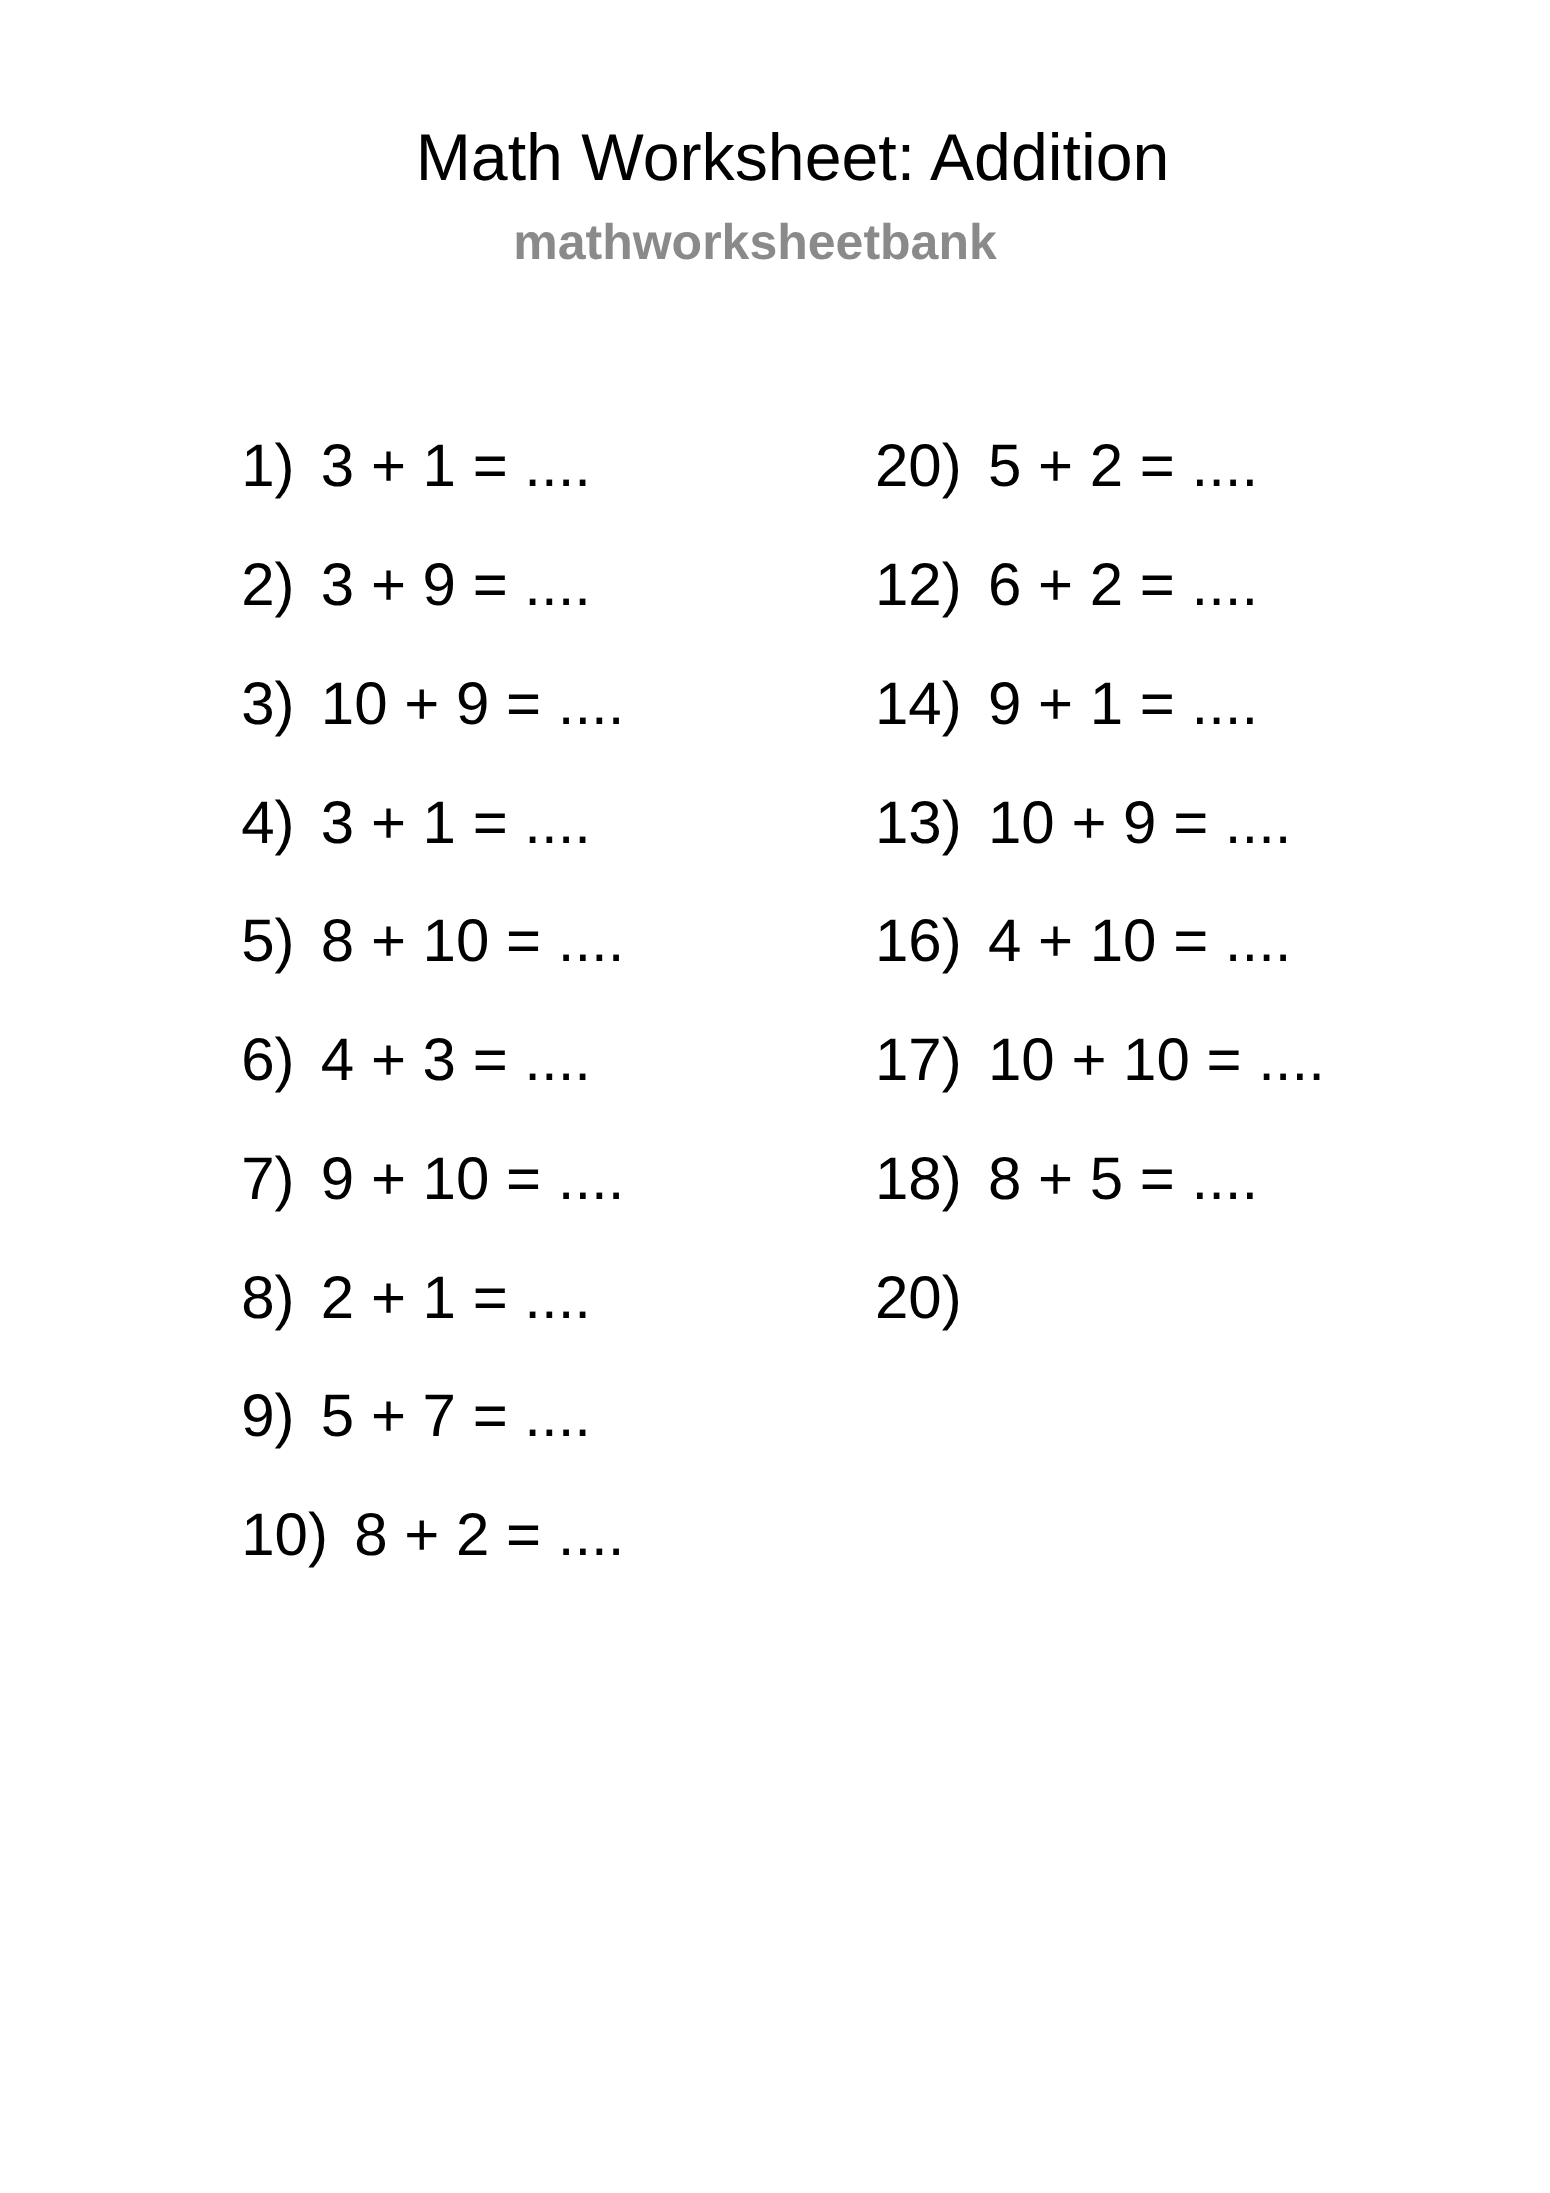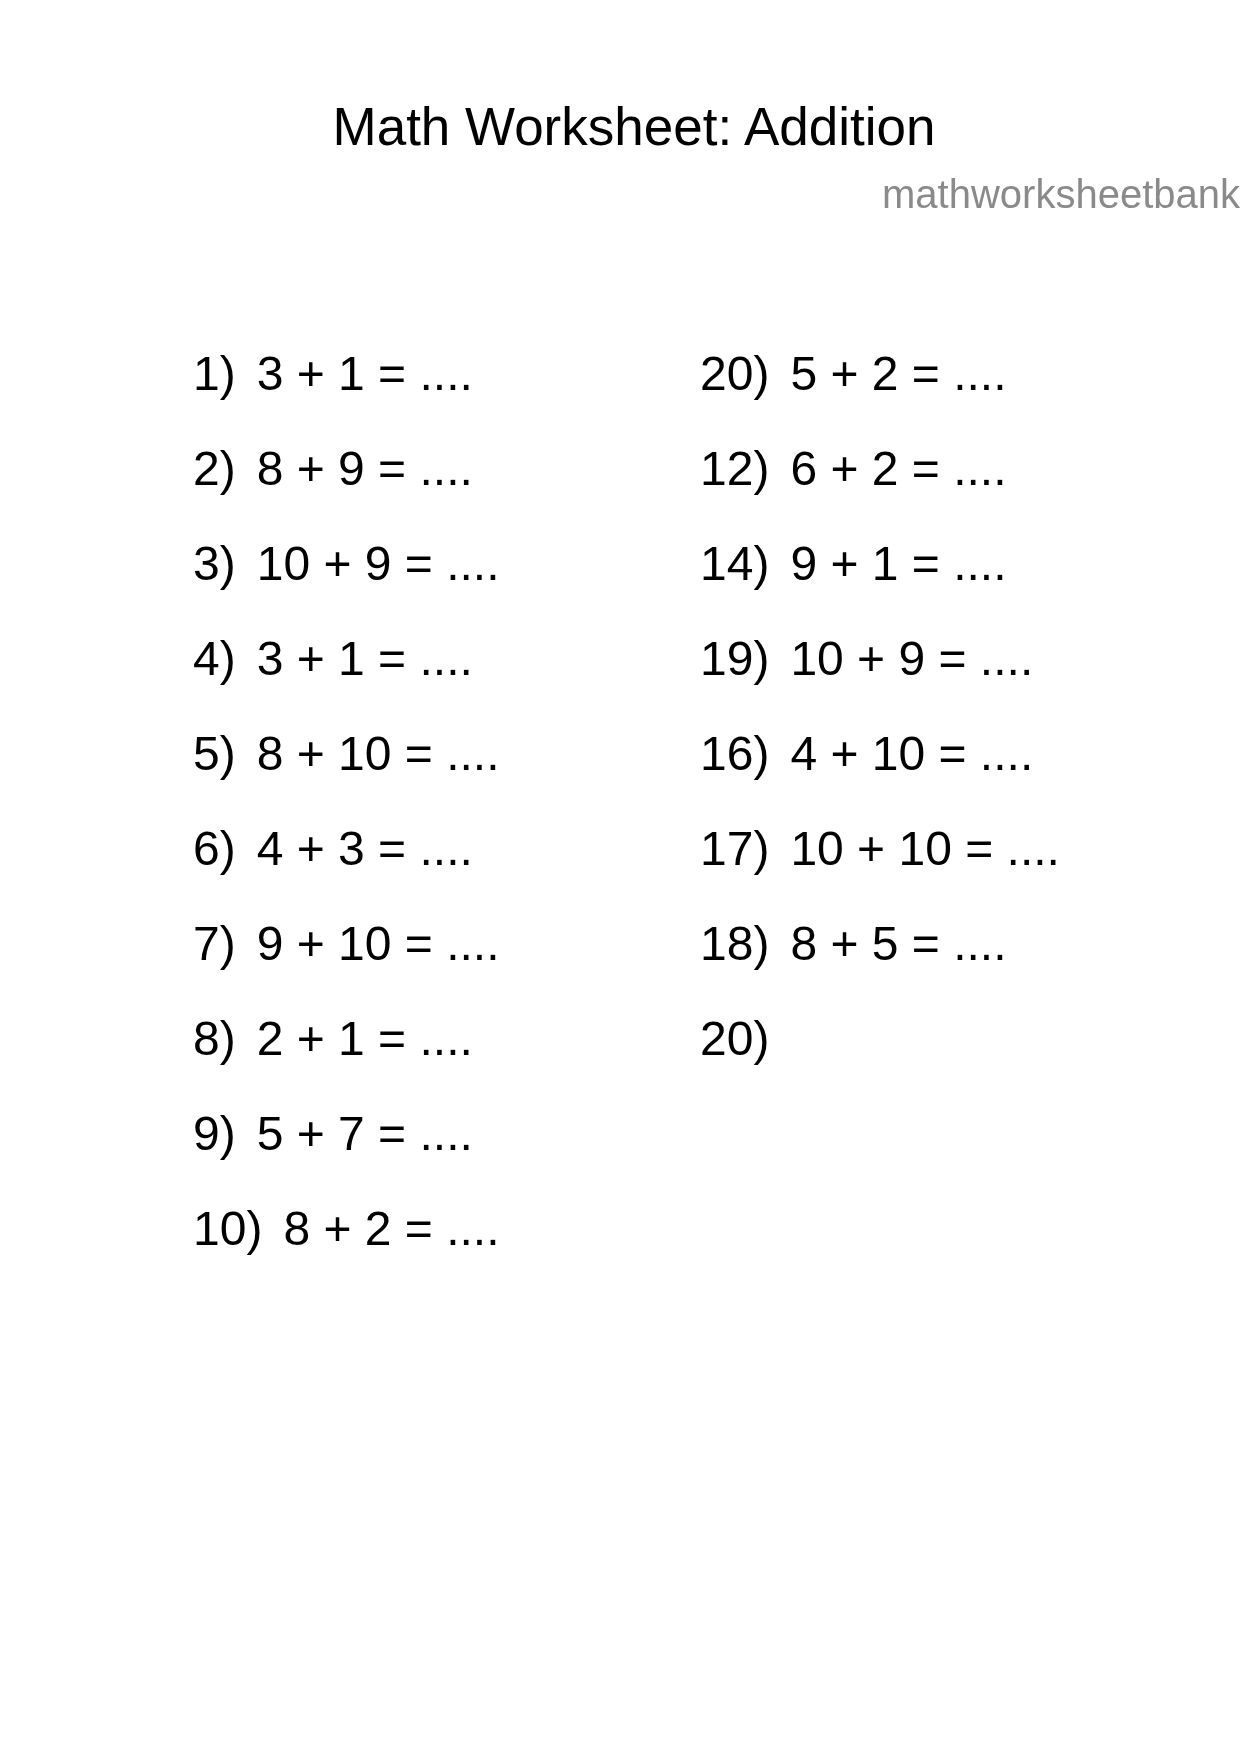--- a/index.html
+++ b/index.html
@@ -29,24 +29,25 @@
     font-weight: 400;
     color: #000000;
     white-space: nowrap;
   }
   .worksheet-subtitle {
     position: absolute;
     top: 170px;
     left: 0;
     width: 100%;
     box-sizing: border-box;
-    text-align: right;
+    padding-right: 32px;
+    text-align: center;
     font-size: 40px;
     line-height: 1.2;
-    font-weight: 400;
+    font-weight: 700;
     color: #8a8a8a;
     white-space: nowrap;
   }
   .problems-column {
     position: absolute;
     top: 326px;
     display: flex;
     flex-direction: column;
   }
   .col-left  { left: 193px; }
@@ -73,21 +74,21 @@
 
   <div class="worksheet-subtitle">mathworksheetbank</div>
 
   <div class="problems-column col-left">
     <div class="problem-row">
       <span class="problem-number">1)</span>
       <span class="problem-expression">3 + 1 = ....</span>
     </div>
     <div class="problem-row">
       <span class="problem-number">2)</span>
-      <span class="problem-expression">8 + 9 = ....</span>
+      <span class="problem-expression">3 + 9 = ....</span>
     </div>
     <div class="problem-row">
       <span class="problem-number">3)</span>
       <span class="problem-expression">10 + 9 = ....</span>
     </div>
     <div class="problem-row">
       <span class="problem-number">4)</span>
       <span class="problem-expression">3 + 1 = ....</span>
     </div>
     <div class="problem-row">
@@ -123,21 +124,21 @@
     </div>
     <div class="problem-row">
       <span class="problem-number">12)</span>
       <span class="problem-expression">6 + 2 = ....</span>
     </div>
     <div class="problem-row">
       <span class="problem-number">14)</span>
       <span class="problem-expression">9 + 1 = ....</span>
     </div>
     <div class="problem-row">
-      <span class="problem-number">19)</span>
+      <span class="problem-number">13)</span>
       <span class="problem-expression">10 + 9 = ....</span>
     </div>
     <div class="problem-row">
       <span class="problem-number">16)</span>
       <span class="problem-expression">4 + 10 = ....</span>
     </div>
     <div class="problem-row">
       <span class="problem-number">17)</span>
       <span class="problem-expression">10 + 10 = ....</span>
     </div>

